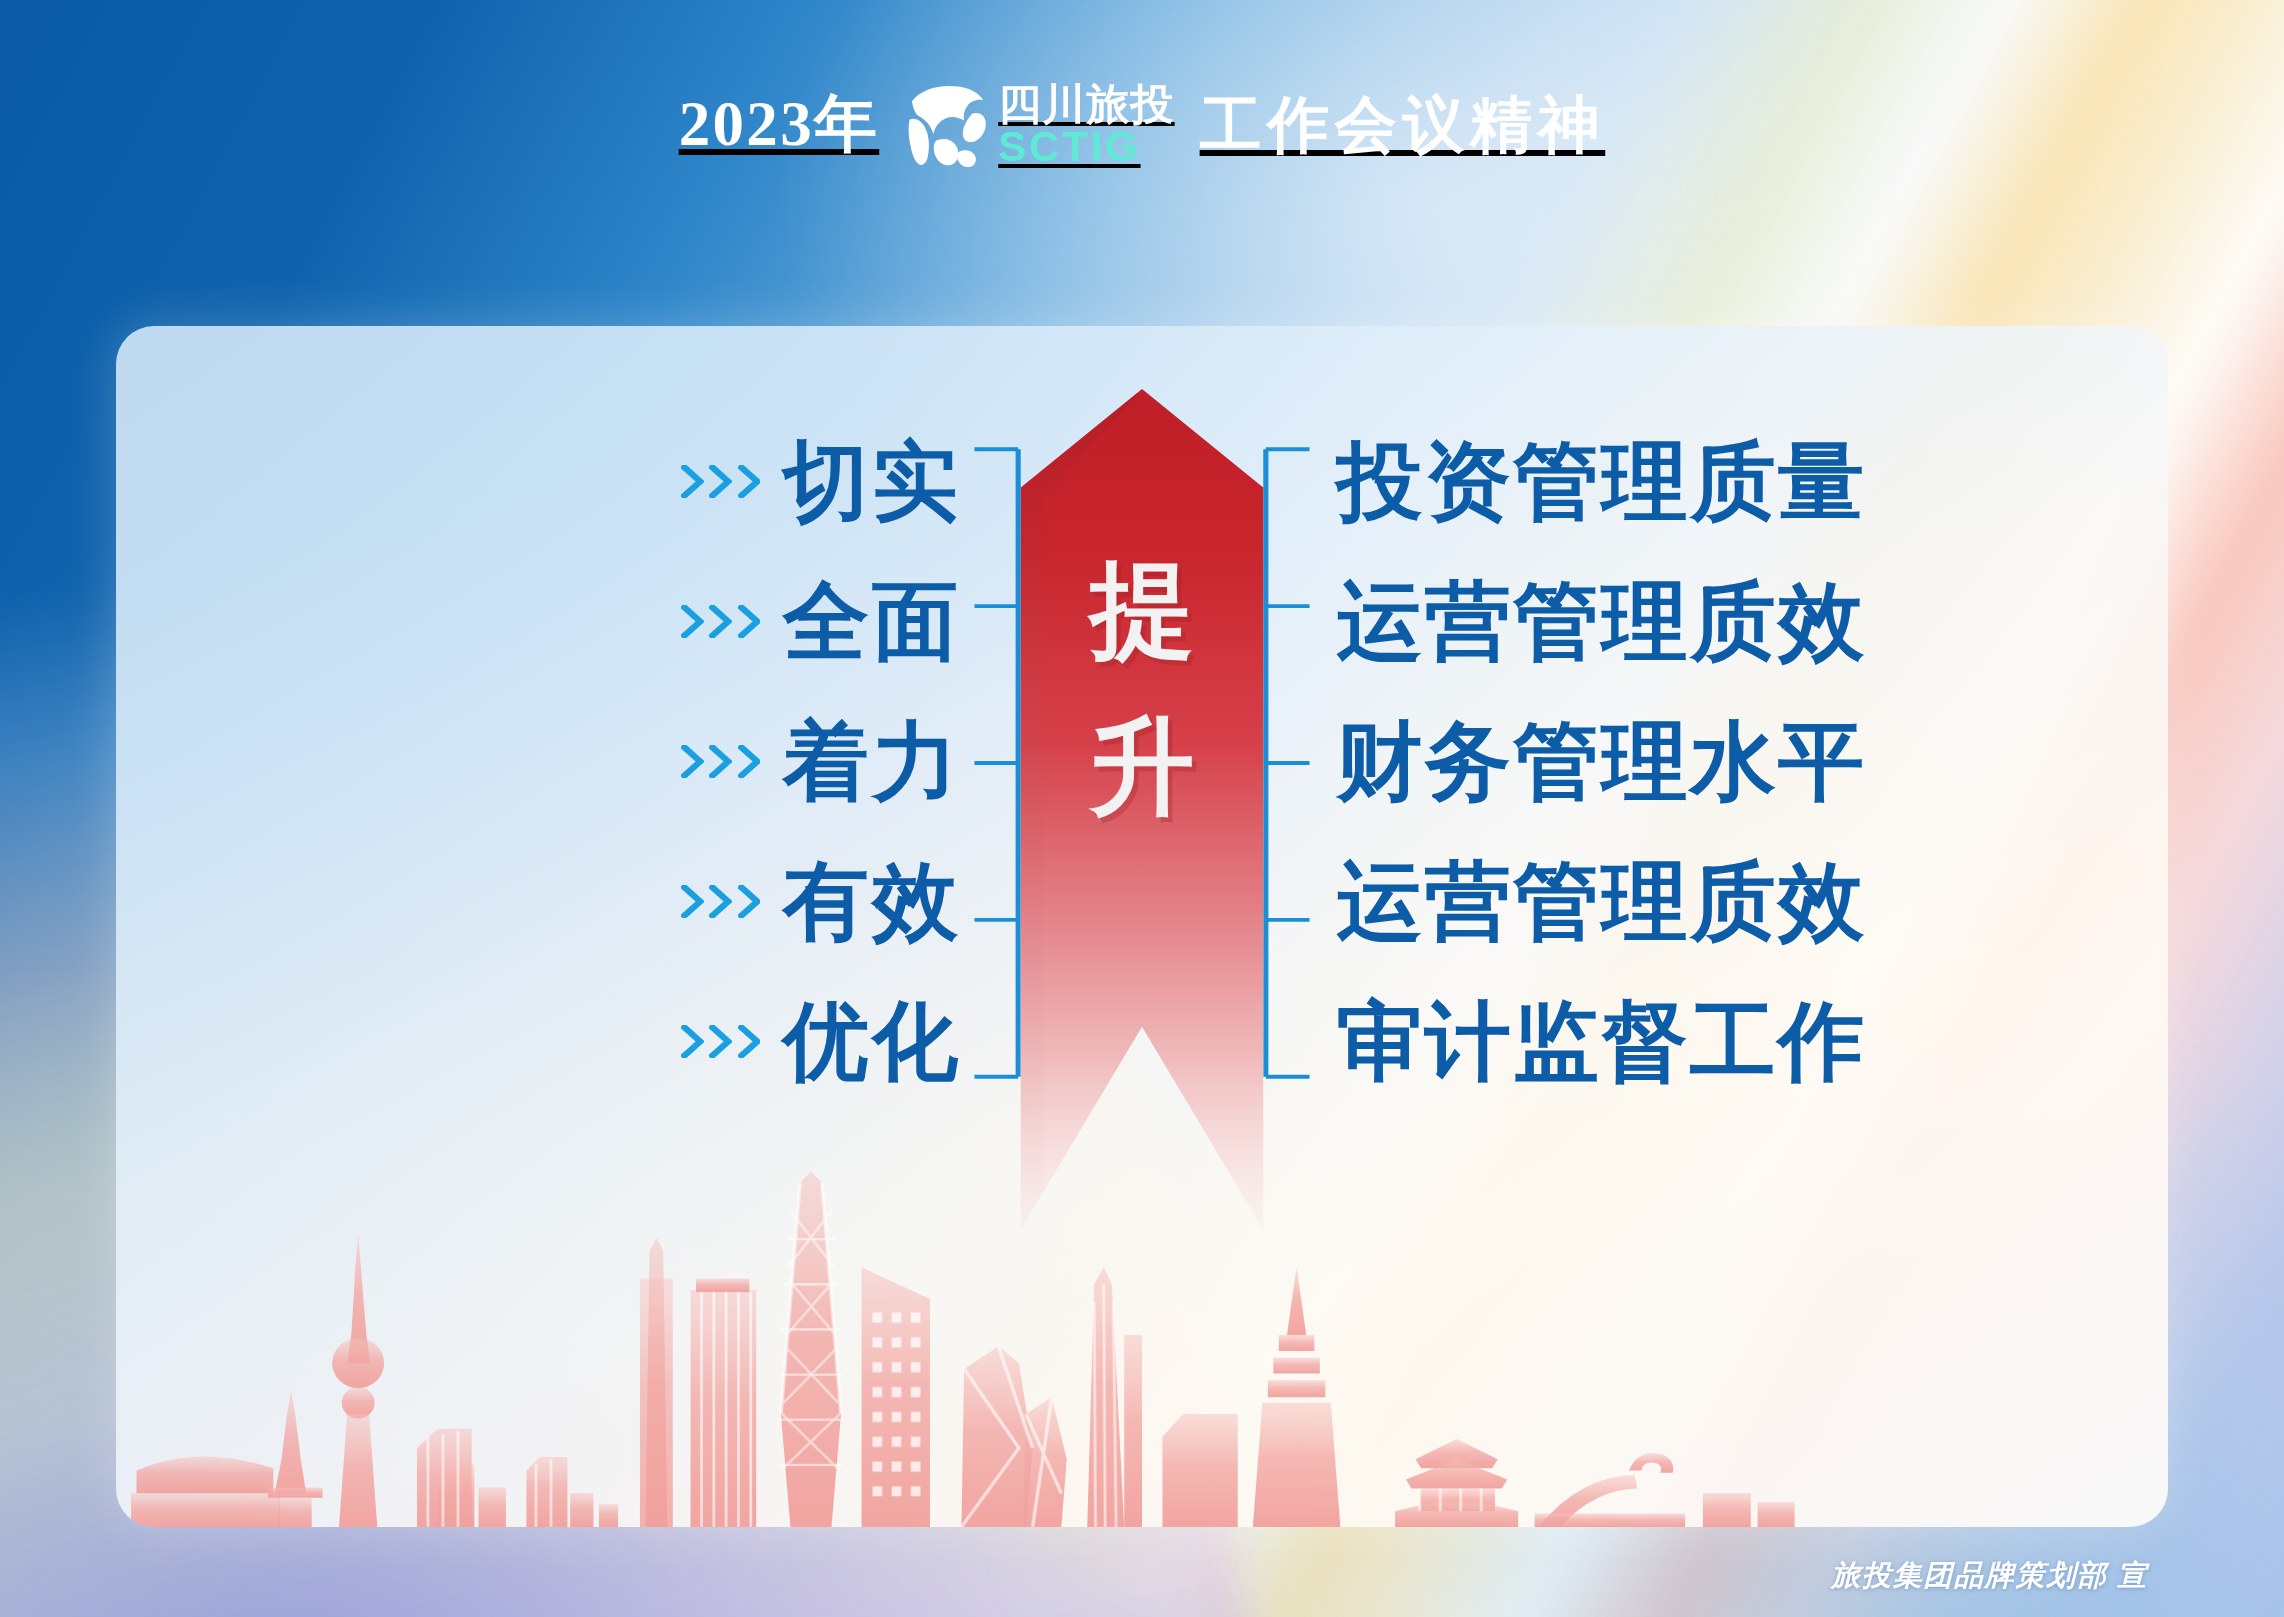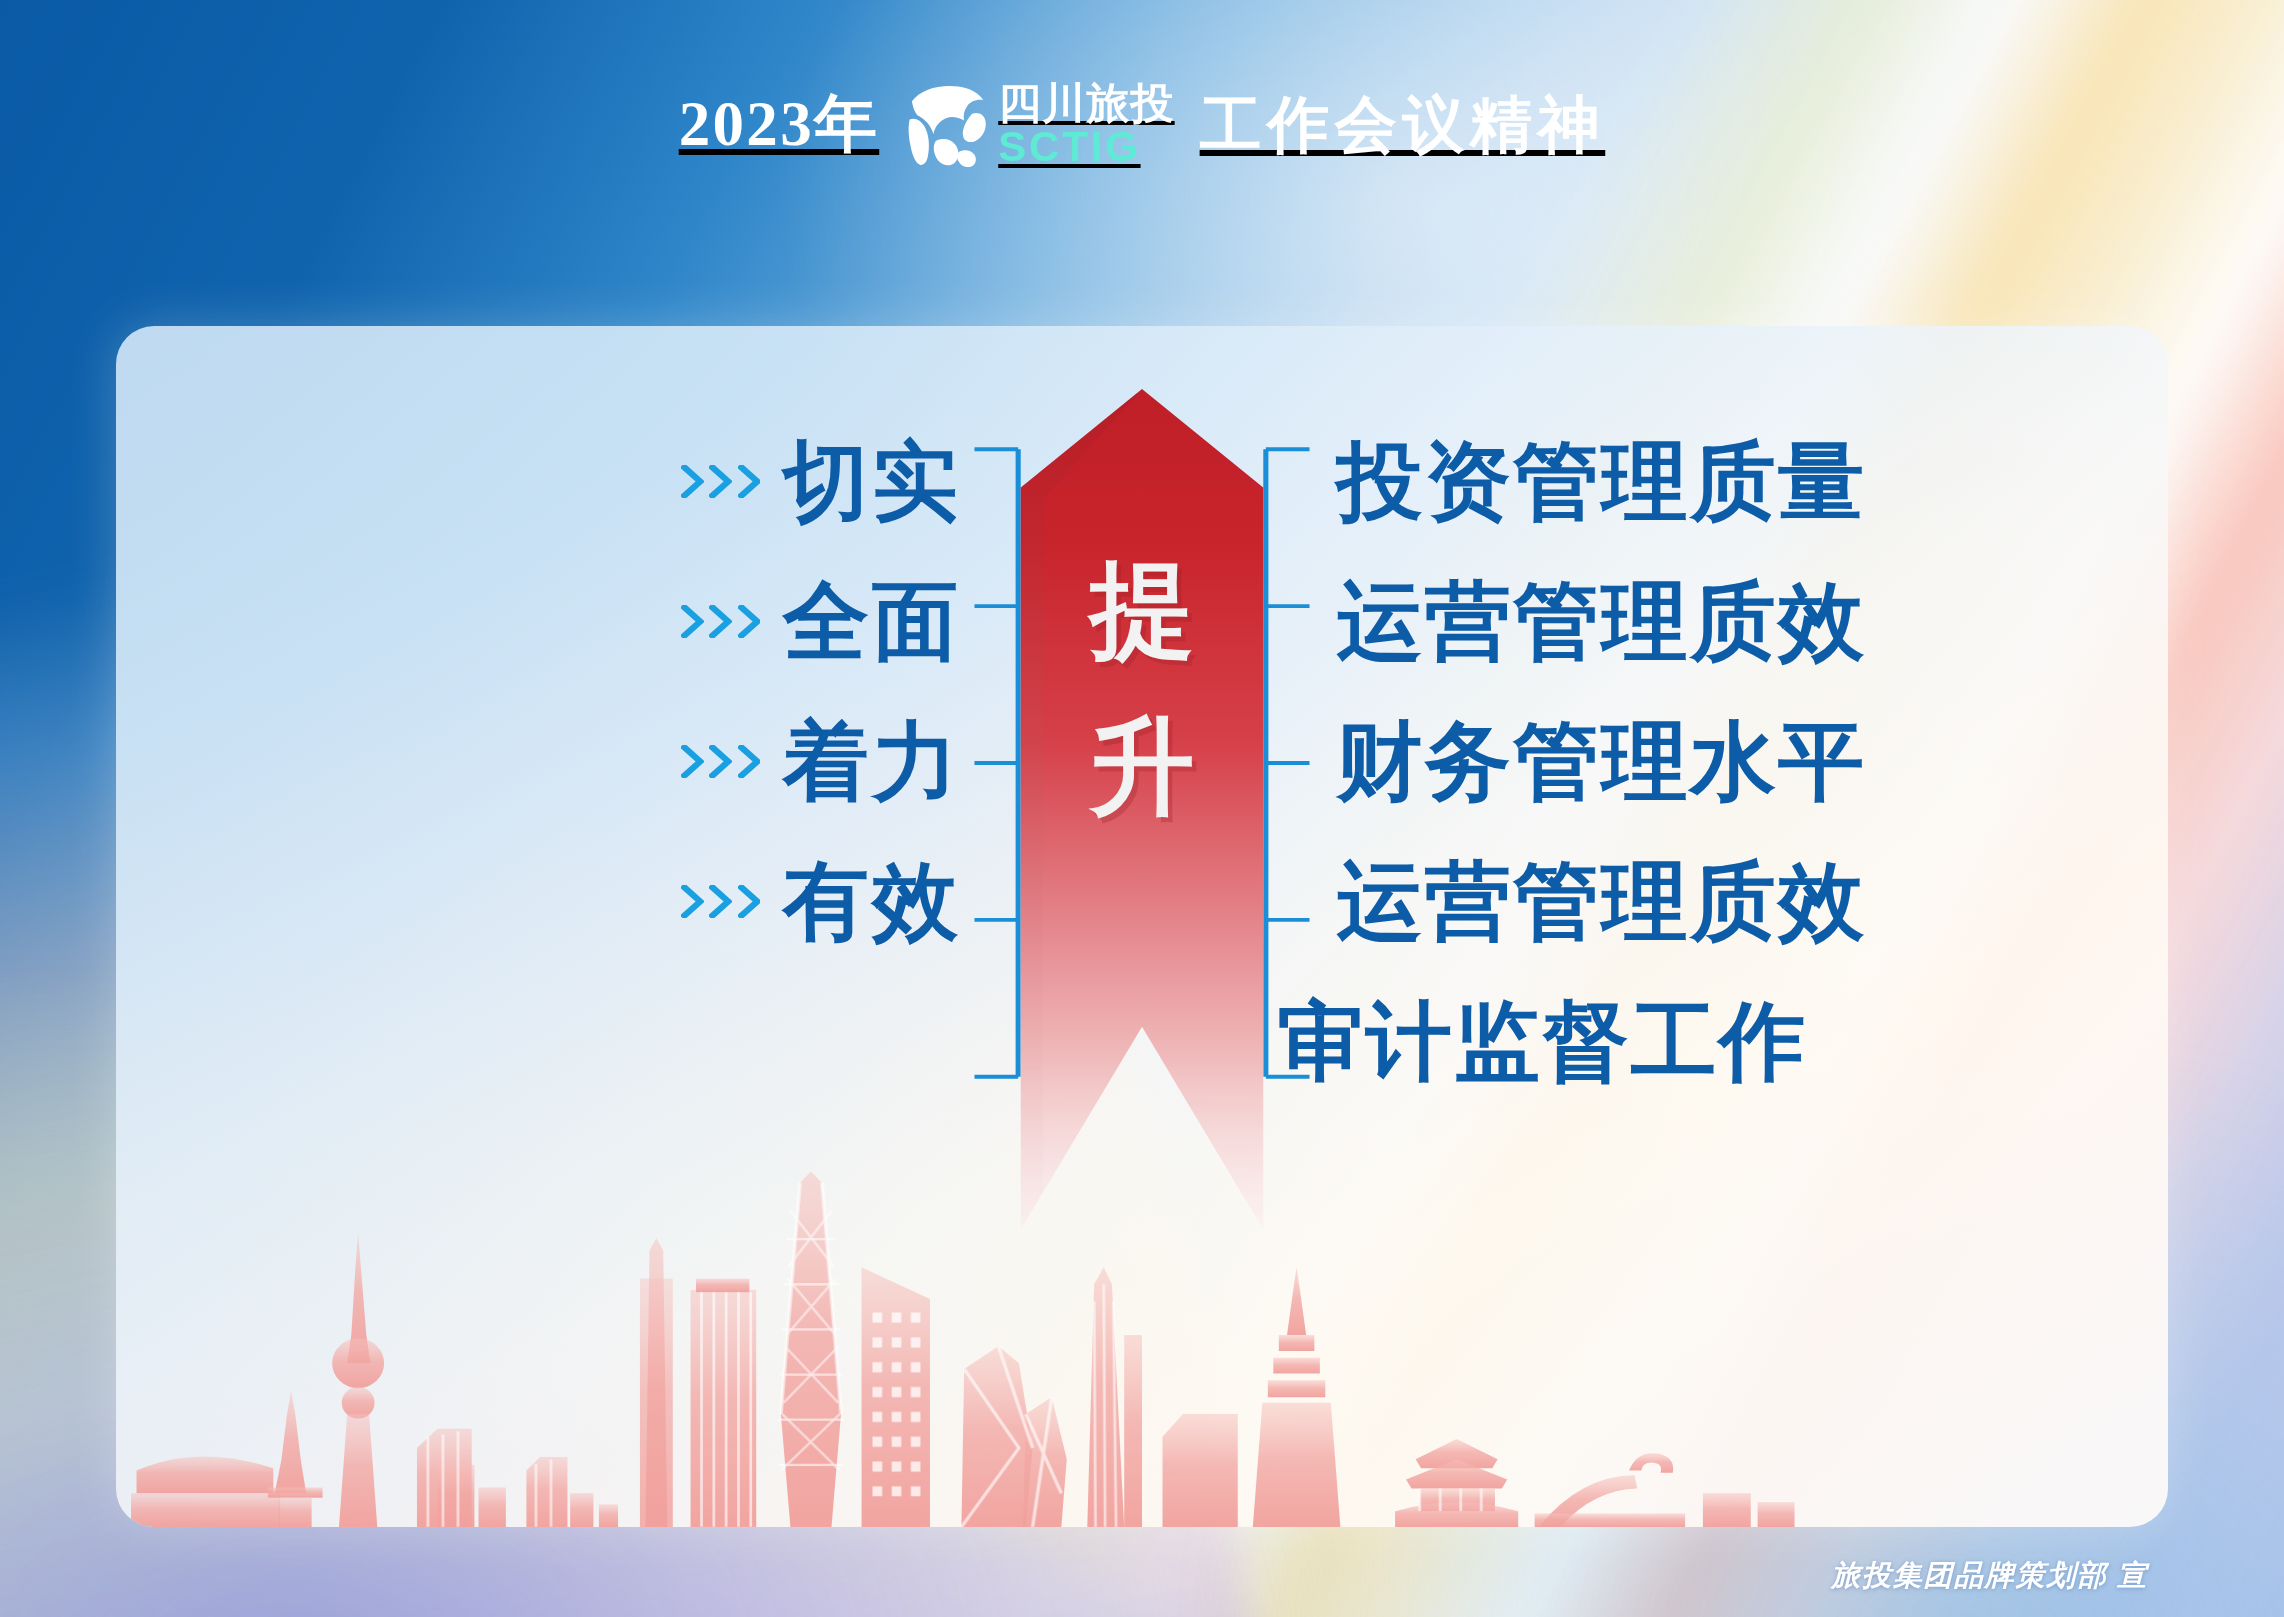--- a/index.html
+++ b/index.html
@@ -92,21 +92,21 @@
     position:absolute;left:0;right:0;top:68px;height:113px;
     display:flex;align-items:center;justify-content:center;gap:25px;
     z-index:40;
     text-decoration:underline;
   }
   .hdr-year{
     color:#ffffff;font-size:63px;font-weight:700;letter-spacing:2.3px;
     font-family:"Liberation Serif","DejaVu Serif",serif;
     white-space:nowrap;line-height:1;
   }
-  .logo-block{display:flex;align-items:center;gap:9px;}
+  .logo-block{display:flex;align-items:flex-end;gap:9px;}
   .logo-mark{width:85px;height:85px;flex:0 0 auto;}
   .logo-words{display:flex;flex-direction:column;align-items:flex-start;gap:1.1px;}
   .logo-cn{
     color:#fff;font-size:43px;font-weight:700;letter-spacing:1.1px;line-height:.98;
     font-family:"Liberation Sans","DejaVu Sans",sans-serif;white-space:nowrap;
   }
   .logo-en{
     color:#5eead4;font-size:42px;font-weight:700;letter-spacing:2.8px;line-height:.98;
     font-family:"Liberation Sans","DejaVu Sans",sans-serif;white-space:nowrap;
   }
@@ -511,20 +511,34 @@
         </div>
         <div class="spacer-cell"></div>
         <div class="spacer-cell"></div>
         <div class="spacer-cell"></div>
         <div class="right-cell">
           <span class="right-word">运营管理质效</span>
         </div>
       </div>
 
       <div class="row">
+        <div class="left-cell">
+          <span class="chevrons">
+            <svg class="chev" viewBox="0 0 40 58" xmlns="http://www.w3.org/2000/svg" aria-hidden="true">
+                <path d="M6 4 L34 29 L6 54" stroke="#1a9fe0" stroke-width="11" fill="none" stroke-linecap="square" stroke-linejoin="miter"></path>
+              </svg>
+            <svg class="chev" viewBox="0 0 40 58" xmlns="http://www.w3.org/2000/svg" aria-hidden="true">
+                <path d="M6 4 L34 29 L6 54" stroke="#1a9fe0" stroke-width="11" fill="none" stroke-linecap="square" stroke-linejoin="miter"></path>
+              </svg>
+            <svg class="chev" viewBox="0 0 40 58" xmlns="http://www.w3.org/2000/svg" aria-hidden="true">
+                <path d="M6 4 L34 29 L6 54" stroke="#1a9fe0" stroke-width="11" fill="none" stroke-linecap="square" stroke-linejoin="miter"></path>
+              </svg>
+          </span>
+          <span class="left-word">优化</span>
+        </div>
         <div class="spacer-cell"></div>
         <div class="spacer-cell"></div>
         <div class="spacer-cell"></div>
         <div class="right-cell">
           <span class="right-word">审计监督工作</span>
         </div>
       </div>
 
     </div>
   </div>

